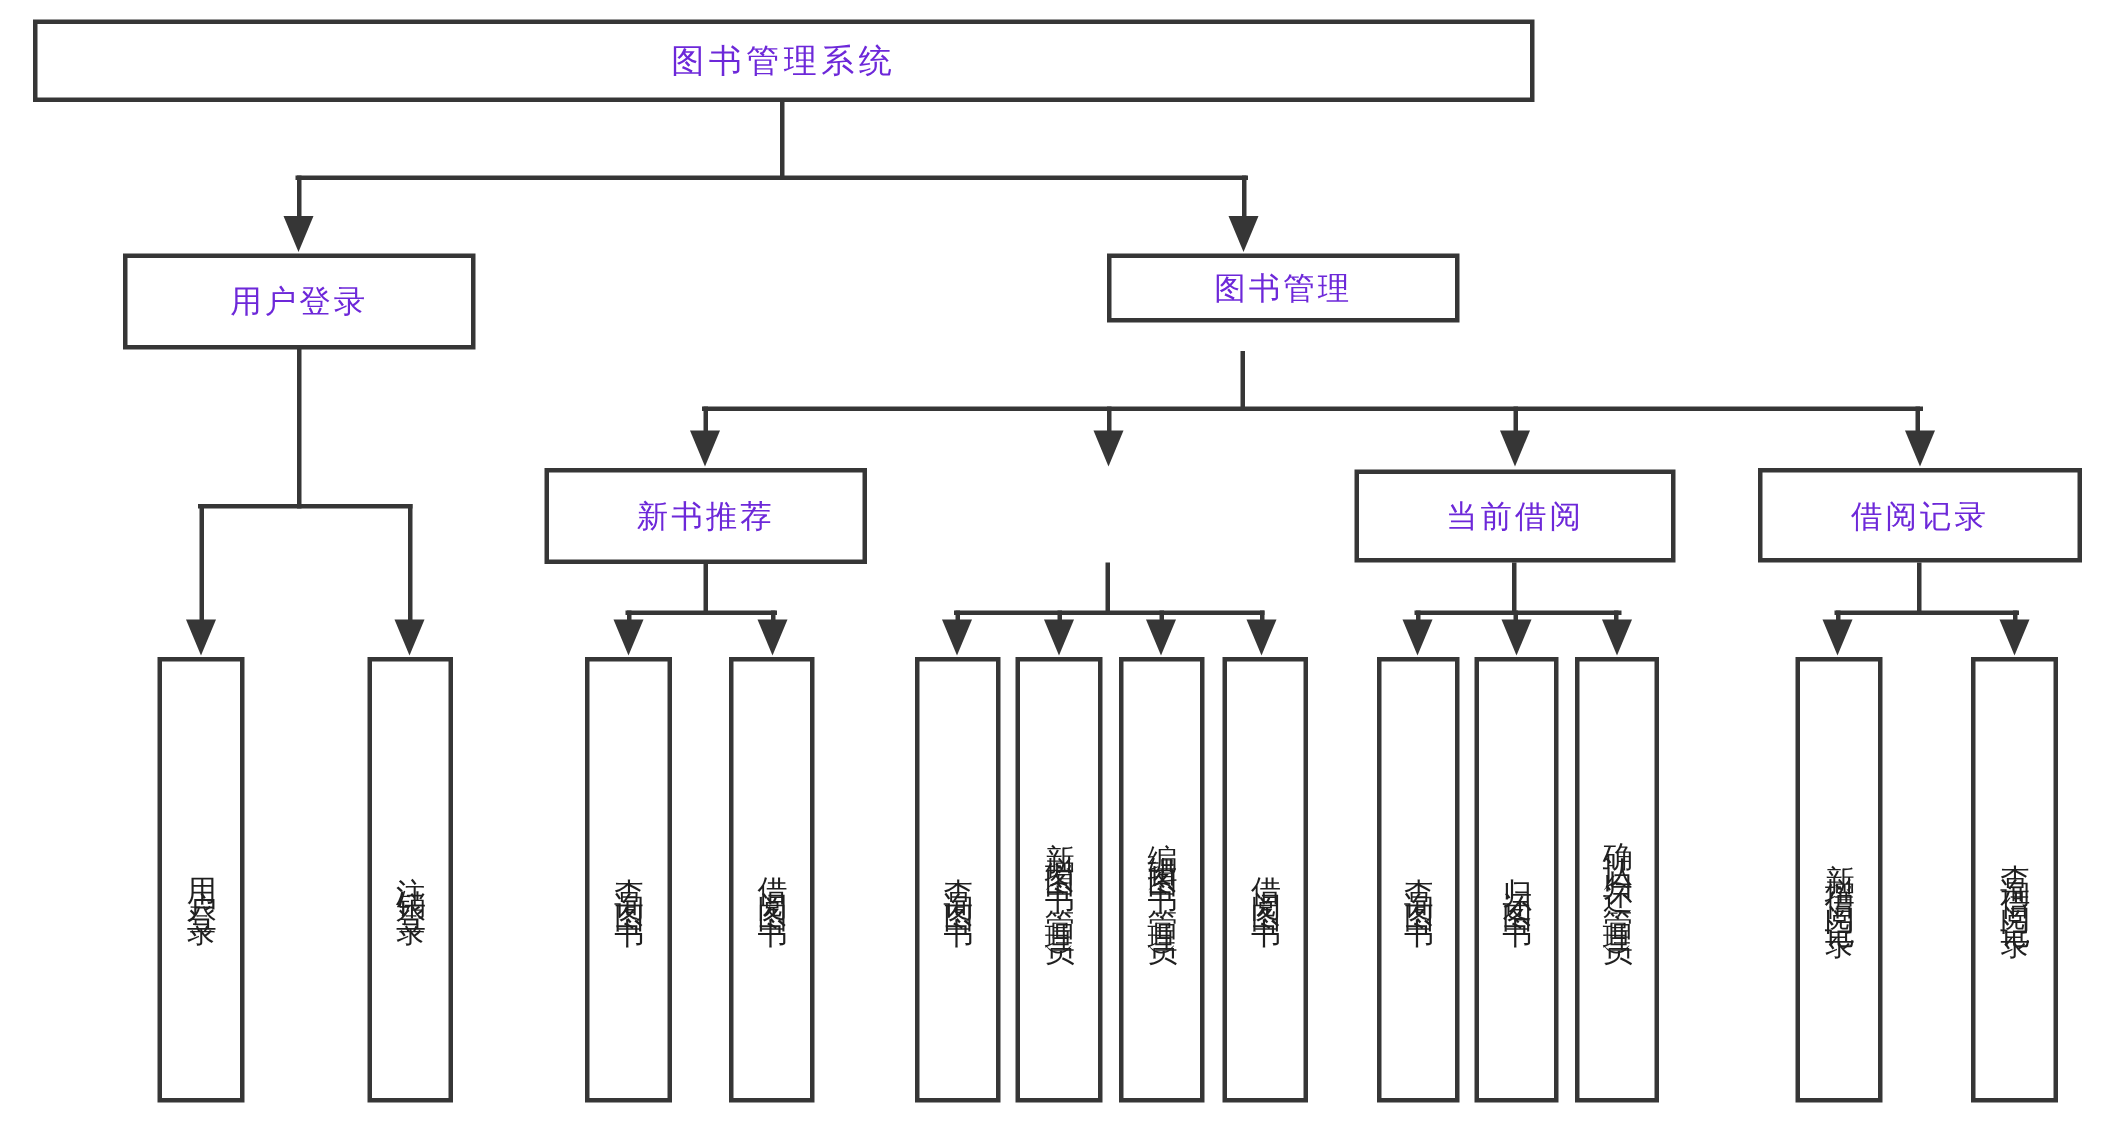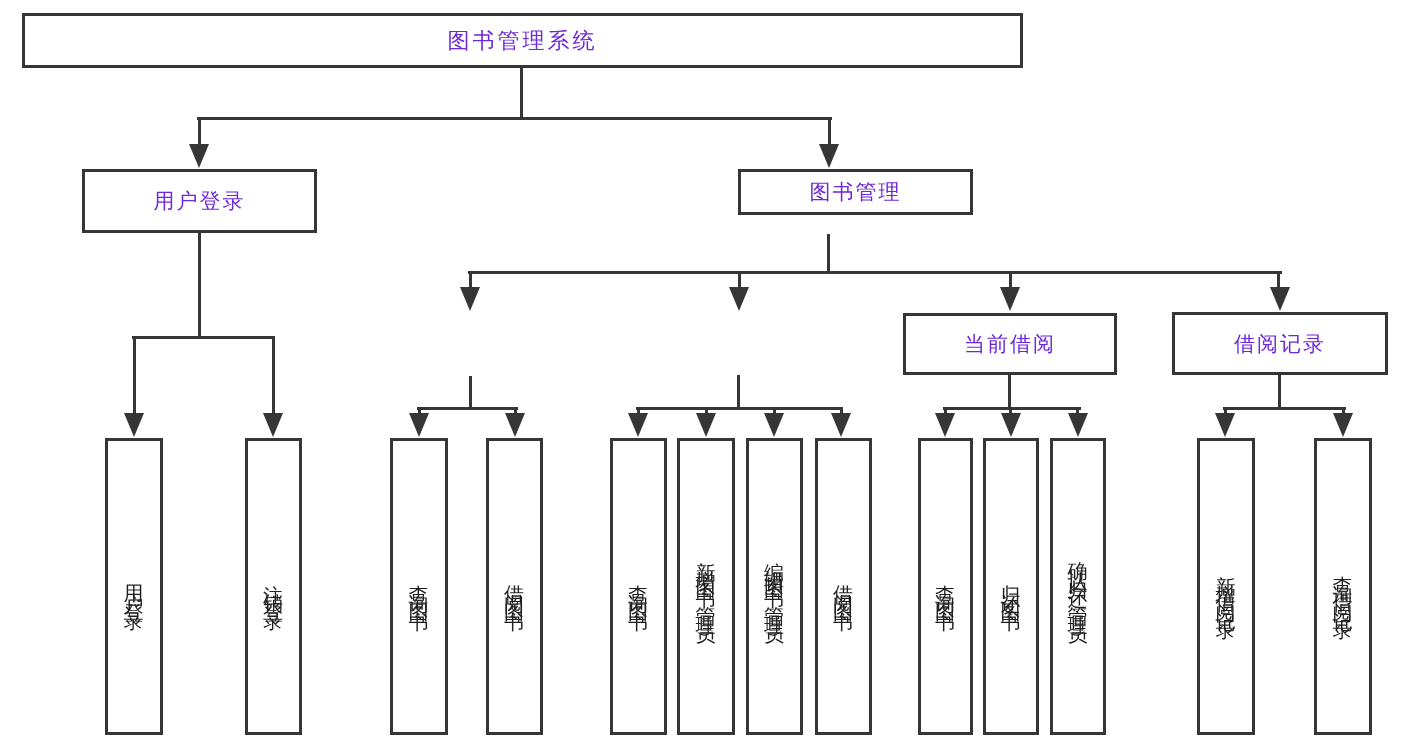--- a/index.html
+++ b/index.html
@@ -113,20 +113,21 @@
   <div class="hl c6"></div>
   <div class="vl c7"></div>
   <div class="vl c8"></div>
   <div class="vl c9"></div>
   <div class="vl c10"></div>
   <div class="ar a3"></div>
   <div class="ar a4"></div>
   <div class="ar a5"></div>
   <div class="ar a6"></div>
 
+  <div class="box n-nbr">新书推荐</div>
   <div class="box n-br">借阅记录</div>
   <div class="box n-cb">当前借阅</div>
 
   <div class="vl c11"></div>
   <div class="hl c12"></div>
   <div class="vl c13"></div>
   <div class="vl c14"></div>
   <div class="ar a7"></div>
   <div class="ar a8"></div>
 

